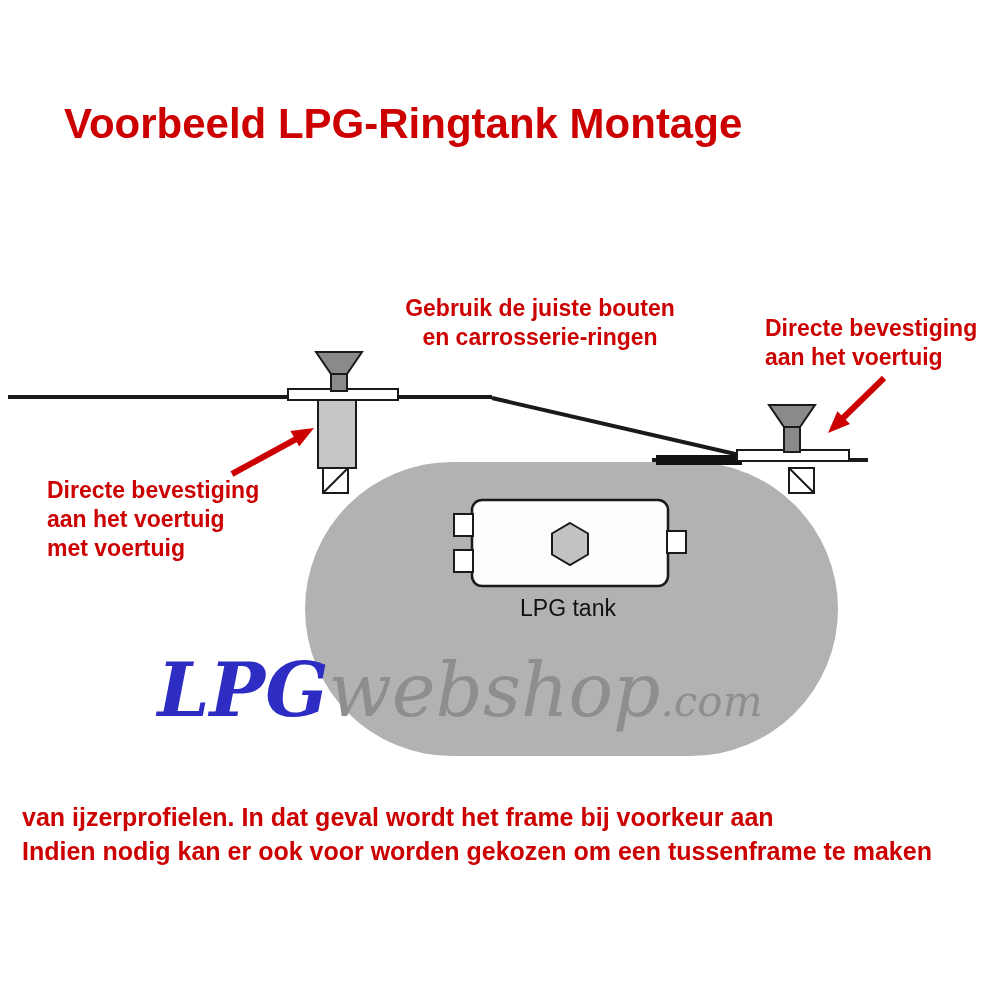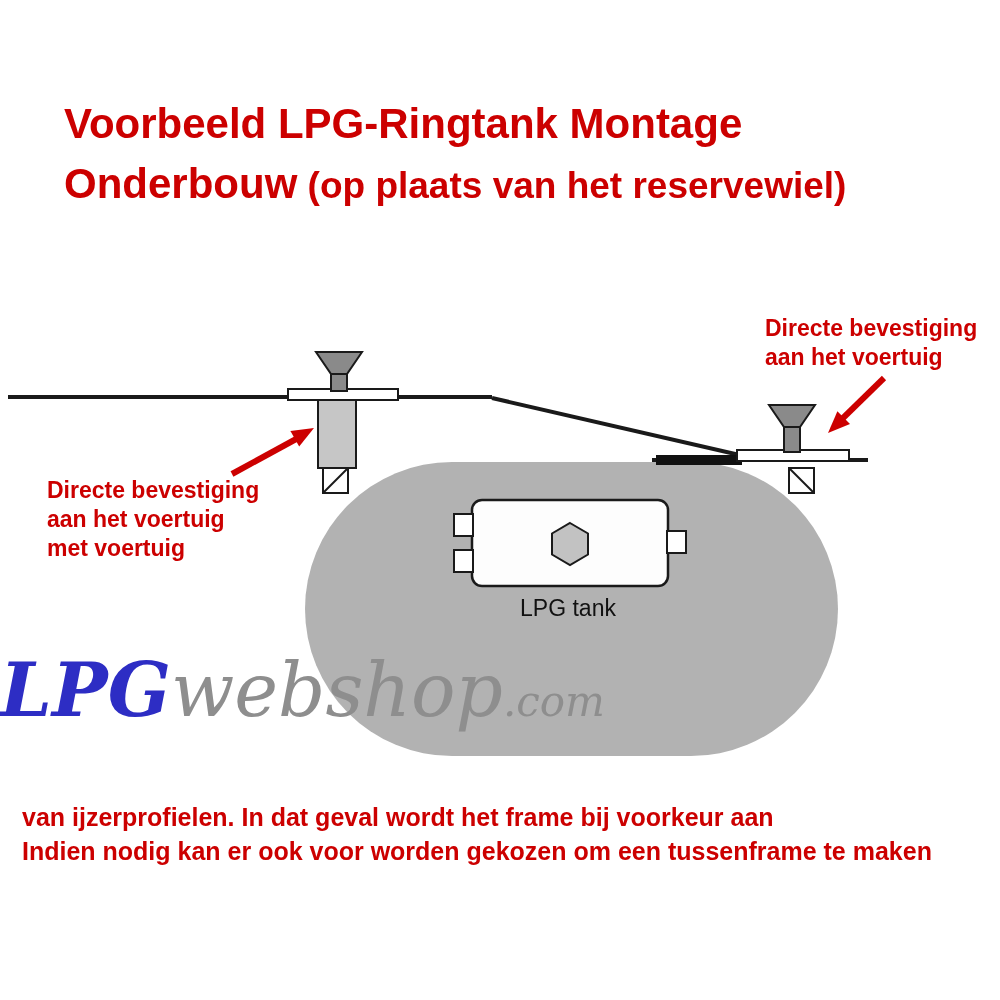--- a/index.html
+++ b/index.html
@@ -15,42 +15,45 @@
   .ann{
     position:absolute;color:#cc0000;font-weight:bold;
     font-size:23px;line-height:29px;white-space:nowrap;
   }
   .ann-bolts{left:340px;top:294px;width:400px;text-align:center;}
   .ann-right{left:765px;top:314px;}
   .ann-left{left:47px;top:476px;}
   .diagram-svg{position:absolute;left:0;top:0;}
   svg text{font-family:"Liberation Sans",sans-serif;}
   .watermark{
-    position:absolute;left:0;top:650px;width:920px;text-align:left;
+    position:absolute;left:0;top:650px;width:920px;text-align:center;
     font-family:"DejaVu Serif",serif;font-style:italic;white-space:nowrap;
     line-height:80px;pointer-events:none;
   }
   .wm-lpg{font-weight:bold;font-size:74px;color:#2d2dc4;}
   .wm-web{font-size:74px;color:#8e8e8e;}
   .wm-com{font-size:42px;color:#8e8e8e;}
   .footer{
     position:absolute;left:22px;top:800px;color:#cc0000;font-weight:bold;
     font-size:25px;line-height:34px;white-space:nowrap;
   }
 </style>
 </head>
 <body>
 
 <div class="page">
 
   <div class="title">
     <div>Voorbeeld LPG-Ringtank Montage</div>
-    <div><span>Onderbouw</span><span class="paren"> (op plaats van het reservewiel)</span></div>
   </div>
 
+  <div class="ann ann-bolts">
+    <div>Gebruik de juiste bouten</div>
+    <div>en carrosserie-ringen</div>
+  </div>
 
   <div class="ann ann-right">
     <div>Directe bevestiging</div>
     <div>aan het voertuig</div>
   </div>
 
   <div class="ann ann-left">
     <div>Directe bevestiging</div>
     <div>aan het voertuig</div>
     <div>met voertuig</div>

